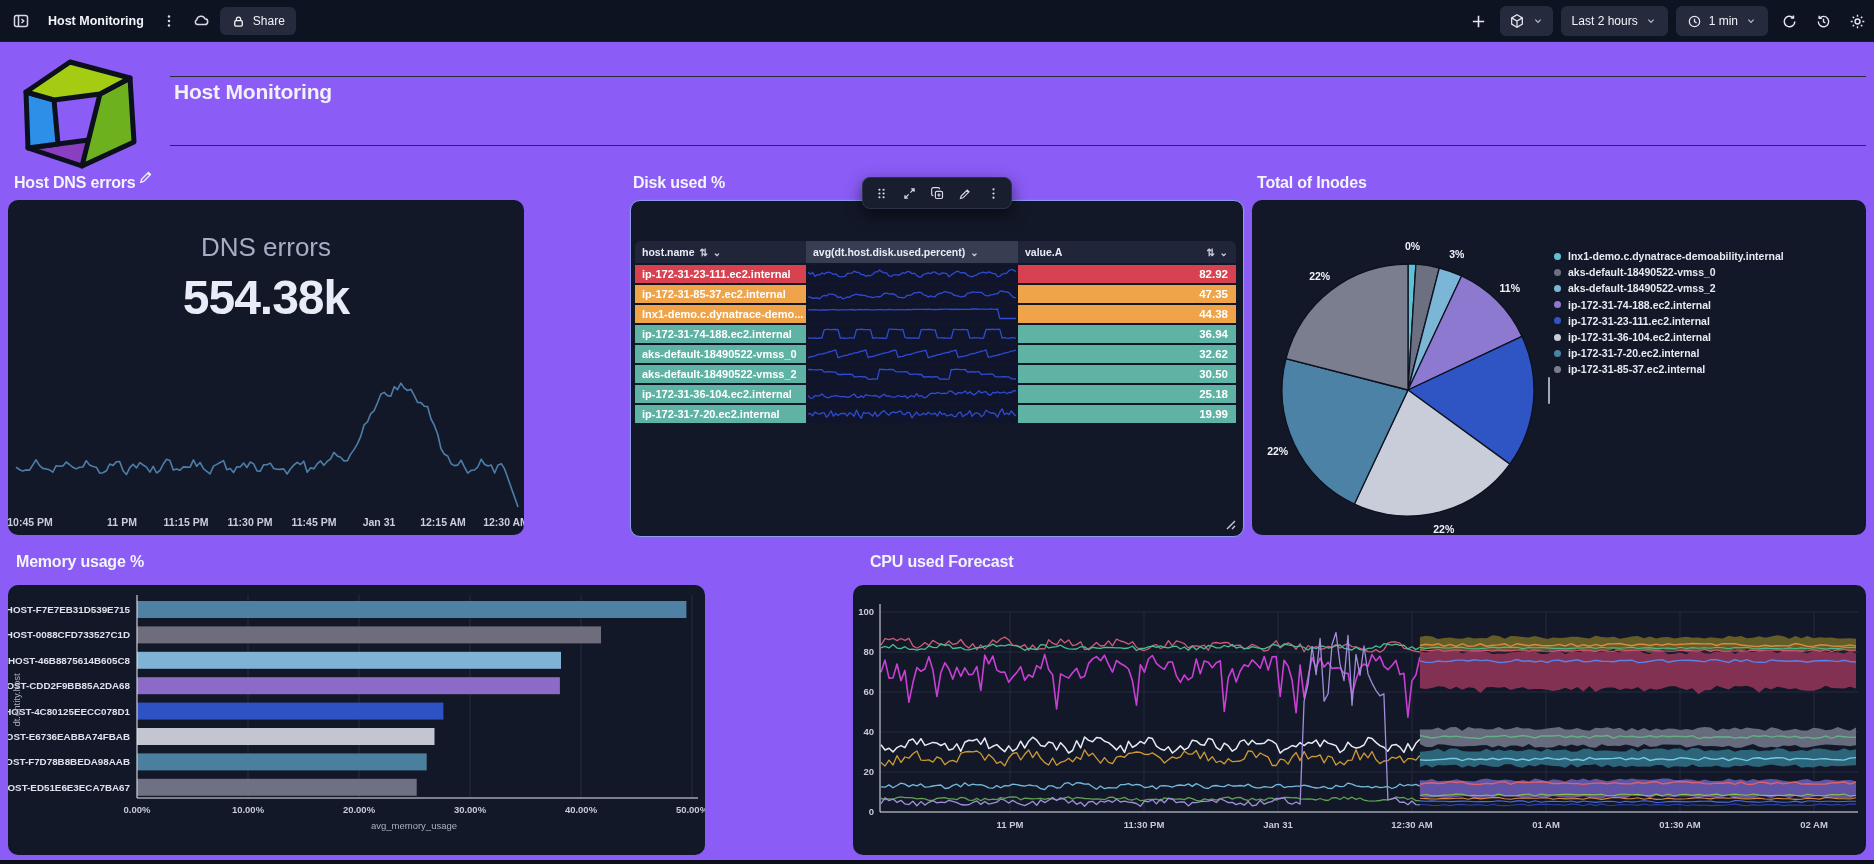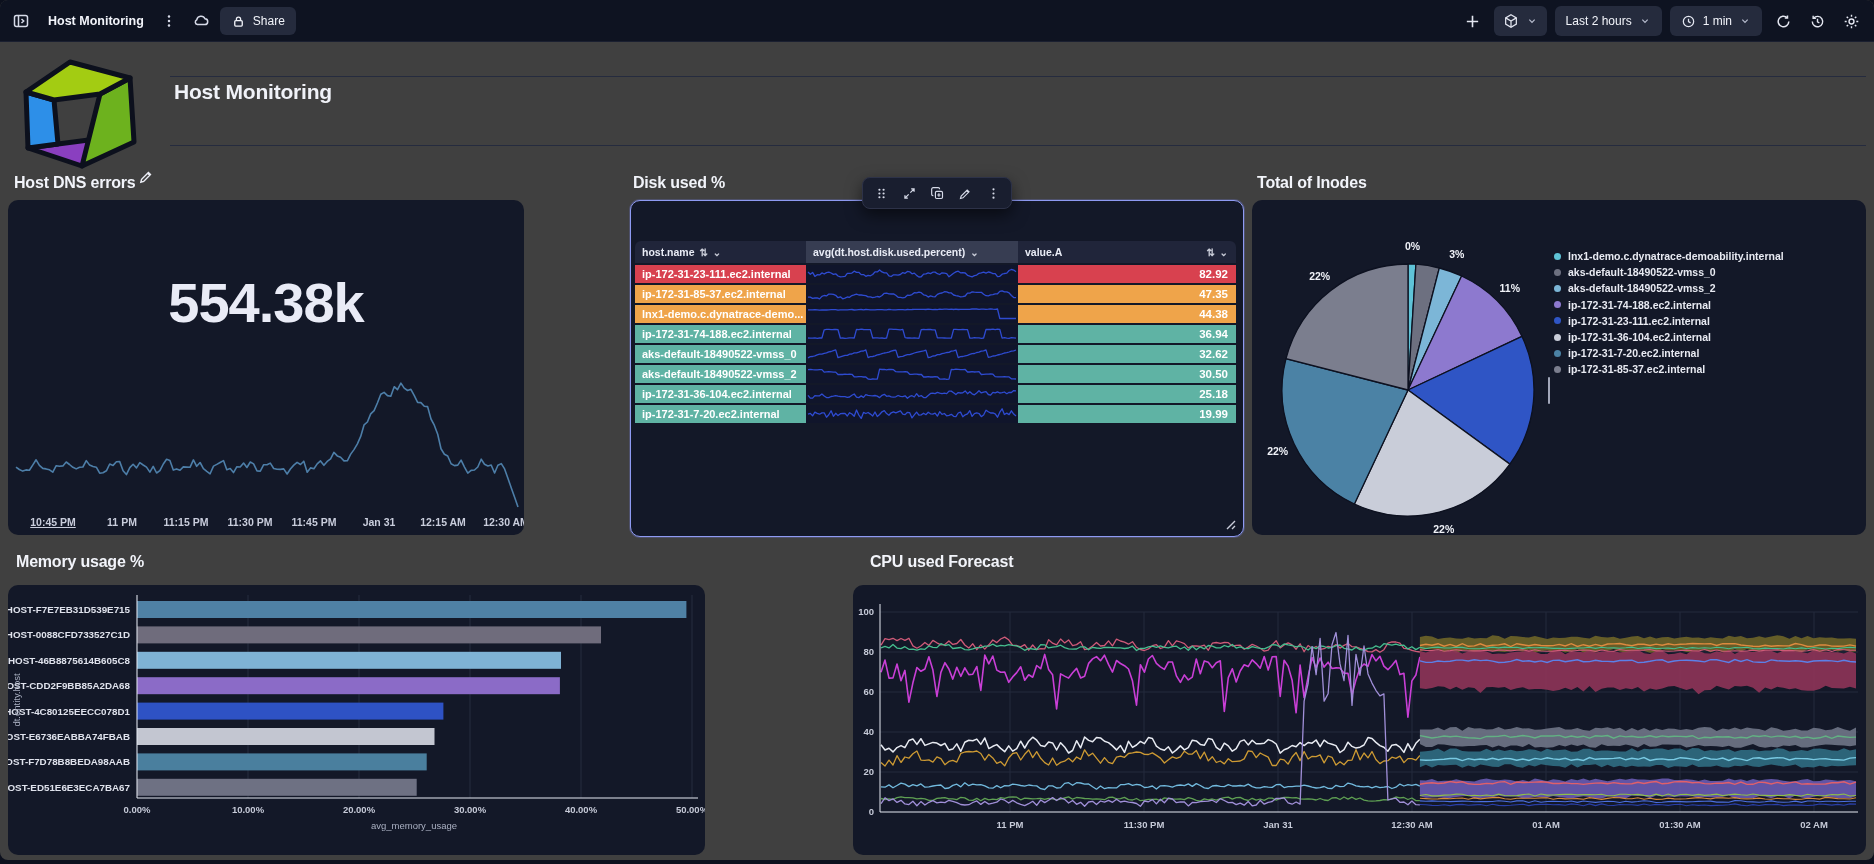--- a/index.html
+++ b/index.html
@@ -1,33 +1,33 @@
 <!DOCTYPE html>
 <html><head>
 <meta charset="utf-8">
 <style>
   html,body{margin:0;padding:0;background:#0c101d;}
   body{font-family:"Liberation Sans",sans-serif;color:#f0f2f8;}
-  #app{position:relative;width:1874px;height:860px;overflow:hidden;background:#404040;border-radius:8px;}
+  #app{position:relative;width:1874px;height:860px;overflow:hidden;background:#8b5cf6;}
   
   .topbar{position:absolute;left:0;top:0;width:1874px;height:42px;background:#0e1321;border-bottom:1px solid #1a1f30;box-sizing:border-box;}
   .tb-left{position:absolute;left:8px;top:0;height:42px;display:flex;align-items:center;gap:6px;}
-  .tb-right{position:absolute;right:10px;top:0;height:42px;display:flex;align-items:center;gap:8px;}
+  .tb-right{position:absolute;right:4px;top:0;height:42px;display:flex;align-items:center;gap:8px;}
   .iconbtn{display:flex;align-items:center;justify-content:center;width:26px;height:26px;border-radius:6px;color:#d6dae8;}
   .pill{display:flex;align-items:center;gap:7px;background:#252b3d;border-radius:6px;height:30px;padding:0 11px;font-size:12px;font-weight:400;color:#f2f4fa;white-space:nowrap;}
   .tb-title{font-size:12.5px;font-weight:700;color:#f2f4fa;margin:0 6px 0 8px;}
   
   .rule{position:absolute;height:1px;background:#252b3e;}
   .page-title{position:absolute;left:174px;top:80px;font-size:21px;font-weight:700;letter-spacing:-.2px;}
   
   .panel{position:absolute;background:#131828;border-radius:10px;overflow:hidden;}
   .panel-title{position:absolute;font-size:16px;font-weight:700;letter-spacing:-.2px;color:#f2f4fa;}
   
   .dns-label{position:absolute;left:0;right:0;top:32px;text-align:center;font-size:26px;color:#a7adc4;}
-  .dns-value{position:absolute;left:0;right:0;top:70px;text-align:center;font-size:56px;font-weight:700;color:#e9ebf6;letter-spacing:-1px;}
+  .dns-value{position:absolute;left:0;right:0;top:70px;text-align:center;font-size:48px;font-weight:700;color:#e9ebf6;letter-spacing:-1px;}
   .dns-trend{position:absolute;left:0;right:0;top:160px;text-align:center;font-size:23px;color:#6fc095;font-weight:400;}
   .dns-ticks{position:absolute;left:0;top:316px;width:516px;height:16px;}
   .tick{position:absolute;transform:translateX(-50%);font-size:10.5px;font-weight:700;color:#c9cddc;white-space:nowrap;}
   
   #panel-disk{border:1px solid #8e9af2;box-shadow:0 0 0 1px rgba(120,132,235,.25);}
   .floatbar{position:absolute;left:862px;top:177px;height:30px;display:flex;align-items:center;gap:2px;padding:0 5px;background:#191e2f;border:1px solid #2d3248;border-radius:8px;box-shadow:0 6px 16px rgba(0,0,0,.55);z-index:5;}
   .floatbar .iconbtn{width:26px;height:24px;}
   .dtable{position:absolute;left:4px;top:40px;width:604px;}
   .drow{display:flex;gap:0;margin-bottom:2px;}
   .dhead{height:22px;margin-bottom:2px;}
@@ -148,26 +148,27 @@
   </svg>
   <div class="rule" style="left:170px;top:76px;width:1696px;"></div>
   <h1 class="page-title" style="margin:0;">Host Monitoring</h1>
   <div class="rule" style="left:170px;top:145px;width:1696px;"></div>
 
   <div class="panel-title" style="left:14px;top:174px;">Host DNS errors</div>
   <div class="panel-title" style="left:633px;top:174px;">Disk used %</div>
   <div class="panel-title" style="left:1257px;top:174px;">Total of Inodes</div>
 
   <div class="panel" id="panel-dns" style="left:8px;top:200px;width:516px;height:335px;">
+    <div class="dns-label">DNS errors</div>
     <div class="dns-value">554.38k</div>
     <svg id="dns-spark" style="position:absolute;left:0;top:155px;" width="516" height="160">
         <polyline points="8.0,112.1 11.3,114.5 14.7,116.1 18.0,114.9 21.4,115.3 24.7,110.1 28.1,104.8 31.4,110.4 34.8,113.4 38.1,113.9 41.5,114.8 44.8,117.2 48.2,110.7 51.5,111.2 54.9,110.9 58.2,107.0 61.5,109.5 64.9,112.3 68.2,113.9 71.6,112.2 74.9,112.0 78.3,105.6 81.6,110.1 85.0,111.5 88.3,112.2 91.7,118.2 95.0,117.8 98.4,115.8 101.7,109.0 105.1,110.4 108.4,106.8 111.7,106.6 115.1,115.8 118.4,119.6 121.8,112.6 125.1,109.3 128.5,112.9 131.8,107.6 135.2,110.0 138.5,112.1 141.9,117.1 145.2,111.4 148.6,118.0 151.9,115.7 155.3,109.0 158.6,104.3 161.9,105.4 165.3,115.1 168.6,113.9 172.0,115.3 175.3,111.9 178.7,112.1 182.0,112.3 185.4,104.9 188.7,111.3 192.1,107.5 195.4,113.6 198.8,116.3 202.1,118.8 205.5,111.1 208.8,109.4 212.1,107.5 215.5,105.6 218.8,114.7 222.2,113.6 225.5,117.6 228.9,111.7 232.2,112.0 235.6,108.0 238.9,112.5 242.3,107.0 245.6,108.9 249.0,115.9 252.3,116.1 255.7,109.7 259.0,109.8 262.3,108.1 265.7,113.5 269.0,114.3 272.4,114.4 275.7,113.9 279.1,119.0 282.4,114.0 285.8,110.1 289.1,107.3 292.5,109.5 295.8,106.2 299.2,117.2 302.5,112.9 305.9,113.7 309.2,108.9 312.5,105.9 315.9,110.3 319.2,106.4 322.6,103.9 325.9,97.4 329.3,100.9 332.6,102.3 336.0,105.9 339.3,105.8 342.7,99.1 346.0,94.6 349.4,88.8 352.7,81.4 356.1,69.8 359.4,67.0 362.7,58.9 366.1,55.6 369.4,48.0 372.8,39.3 376.1,37.4 379.5,40.6 382.8,41.2 386.2,31.7 389.5,34.7 392.9,28.1 396.2,33.1 399.6,35.5 402.9,34.3 406.3,40.6 409.6,47.4 412.9,47.6 416.3,51.3 419.6,51.6 423.0,64.0 426.3,70.2 429.7,79.2 433.0,93.8 436.4,99.2 439.7,101.0 443.1,108.8 446.4,110.6 449.8,110.1 453.1,105.1 456.5,112.1 459.8,118.1 463.1,115.4 466.5,115.0 469.8,112.0 473.2,104.2 476.5,109.3 479.9,111.0 483.2,110.1 486.6,118.0 489.9,110.2 493.3,108.6 496.6,113.9 500.0,123.4 503.3,133.0 506.7,142.5 510.0,152.0" fill="none" stroke="#4d7ea8" stroke-width="1.6" stroke-linejoin="round"></polyline>
       </svg>
     <div class="dns-ticks" id="dns-ticks">
-        <span class="tick" style="left: 45px; text-decoration: underline;">10:45 PM</span>
+        <span class="tick" style="left: 22px;">10:45 PM</span>
         <span class="tick" style="left: 114px;">11 PM</span>
         <span class="tick" style="left: 178px;">11:15 PM</span>
         <span class="tick" style="left: 242px;">11:30 PM</span>
         <span class="tick" style="left: 306px;">11:45 PM</span>
         <span class="tick" style="left: 371px;">Jan 31</span>
         <span class="tick" style="left: 435px;">12:15 AM</span>
         <span class="tick" style="left: 498px;">12:30 AM</span>
       </div>
   </div>
 

